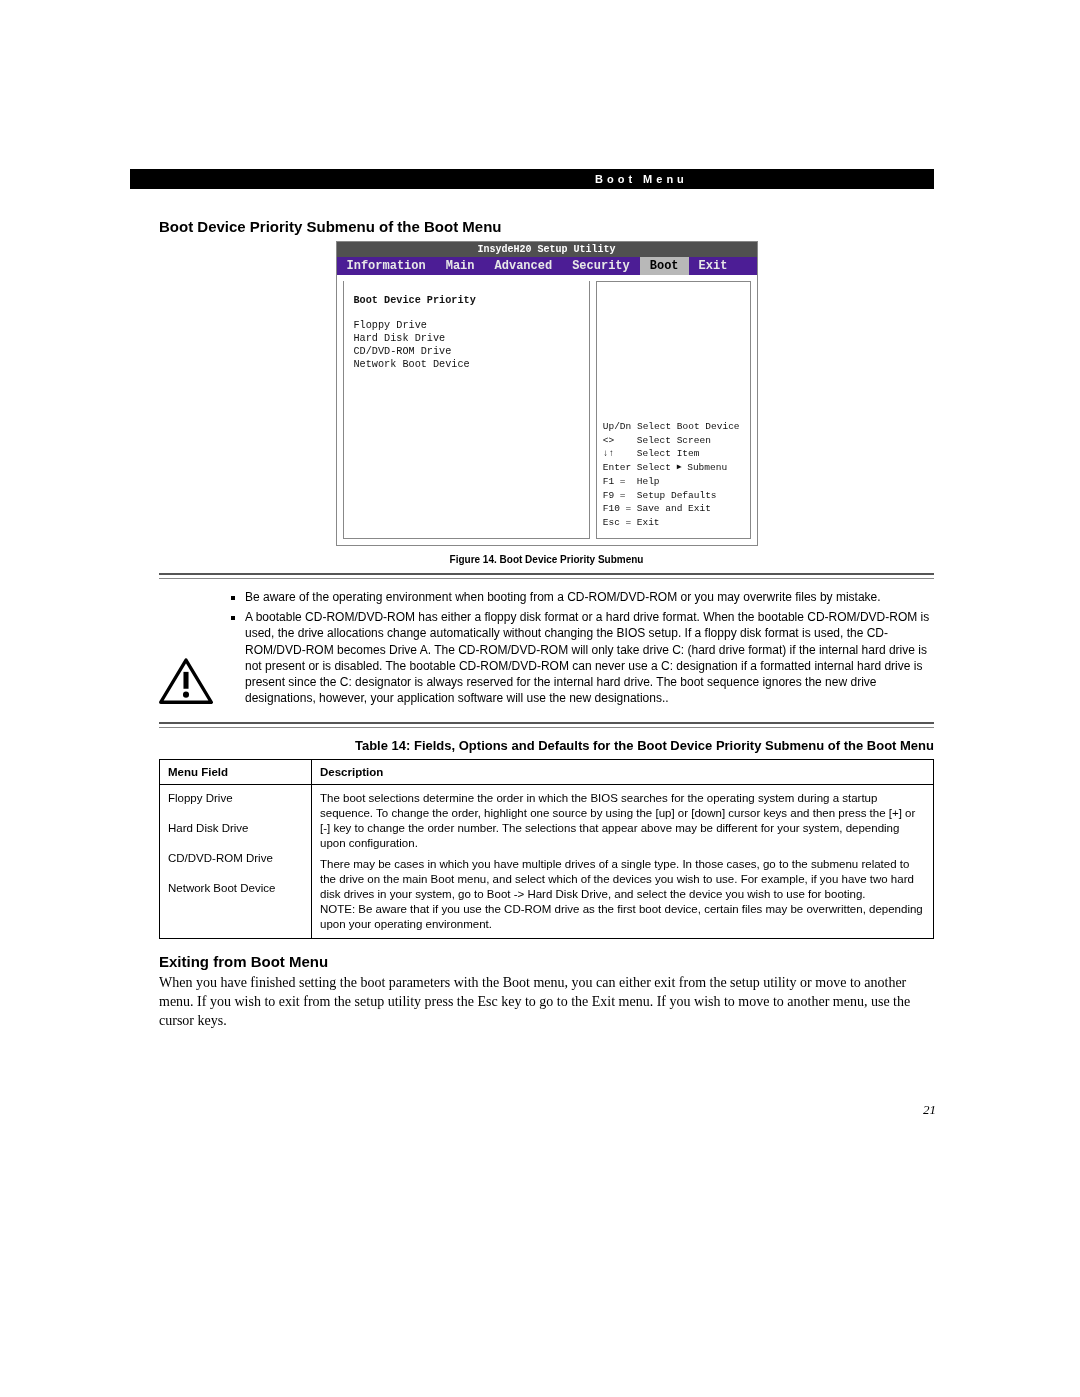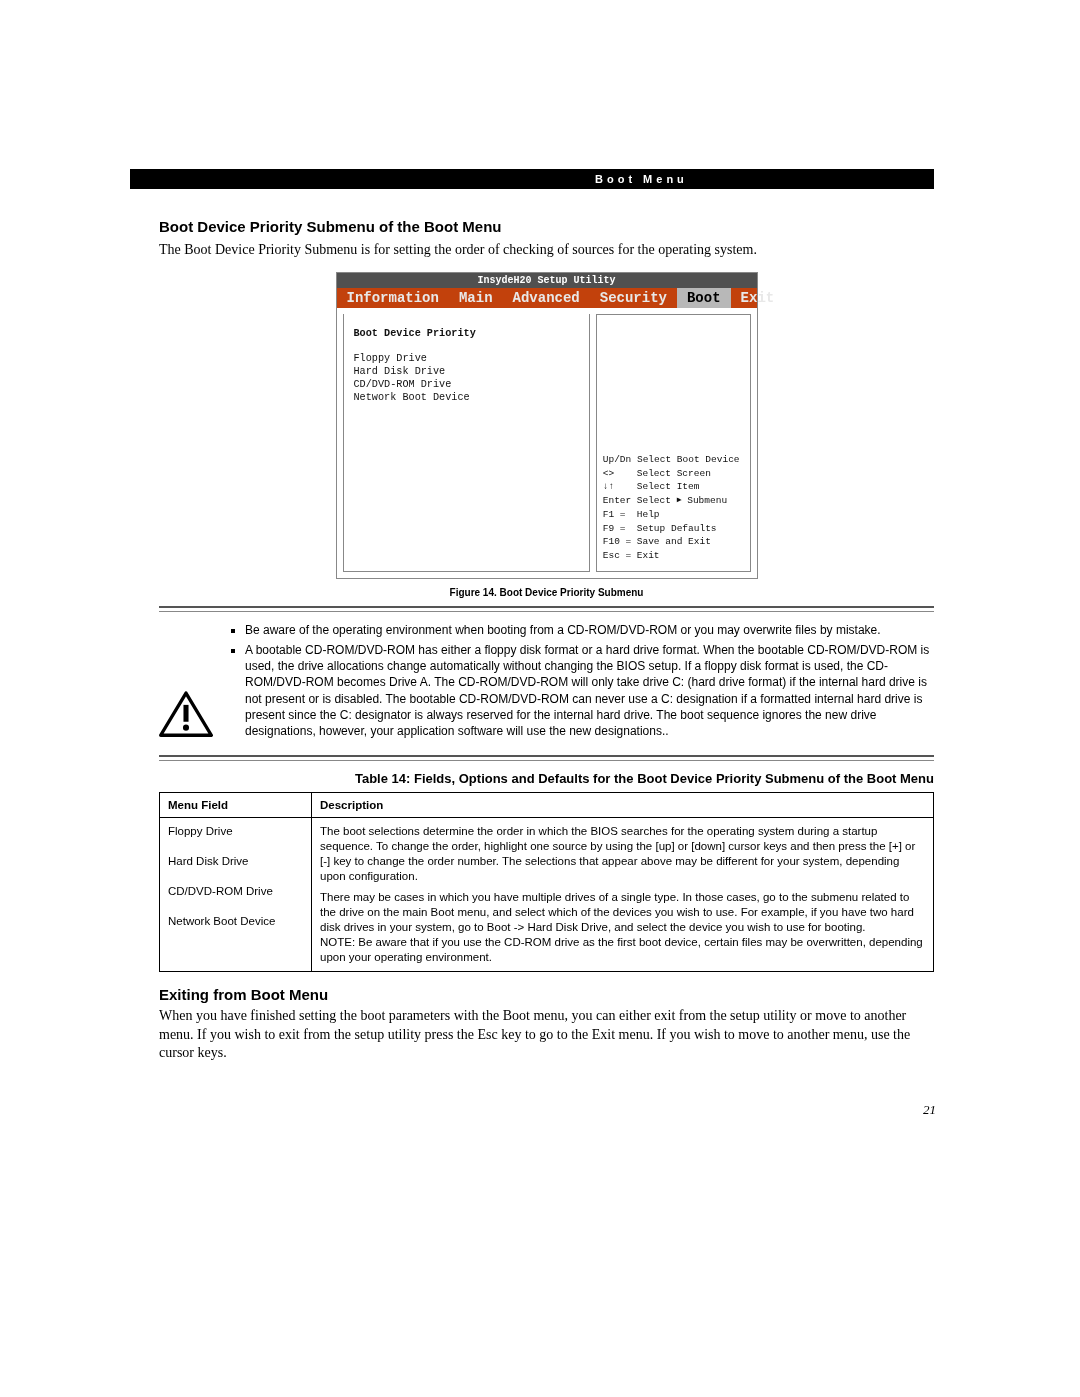--- a/index.html
+++ b/index.html
@@ -65,24 +65,24 @@
   .bios-title {
     text-align: center;
     background: #505050;
     color: #fff;
     font-weight: bold;
     padding: 2px 0;
     font-size: 10px;
   }
   .bios-tabs {
     display: flex;
-    background: #c2410c;
+    background: #4c1d95;
     color: #e8e8e8;
     font-weight: bold;
-    font-size: 14px;
+    font-size: 12px;
     text-align: center;
   }
   .bios-tabs span {
     padding: 2px 10px;
   }
   .bios-tabs span.active {
     background: #b8b8b8;
     color: #000;
   }
   .bios-body {
@@ -205,21 +205,20 @@
 
 <div class="page">
 
   <div class="header-bar">
     <span>Boot Menu</span>
   </div>
 
   <div class="content">
 
     <h2 class="sub">Boot Device Priority Submenu of the Boot Menu</h2>
-    <p class="intro">The Boot Device Priority Submenu is for setting the order of checking of sources for the operating system.</p>
 
     <div class="bios">
       <div class="bios-title">InsydeH20 Setup Utility</div>
       <div class="bios-tabs">
         <span>Information</span>
         <span>Main</span>
         <span>Advanced</span>
         <span>Security</span>
         <span class="active">Boot</span>
         <span>Exit</span>

